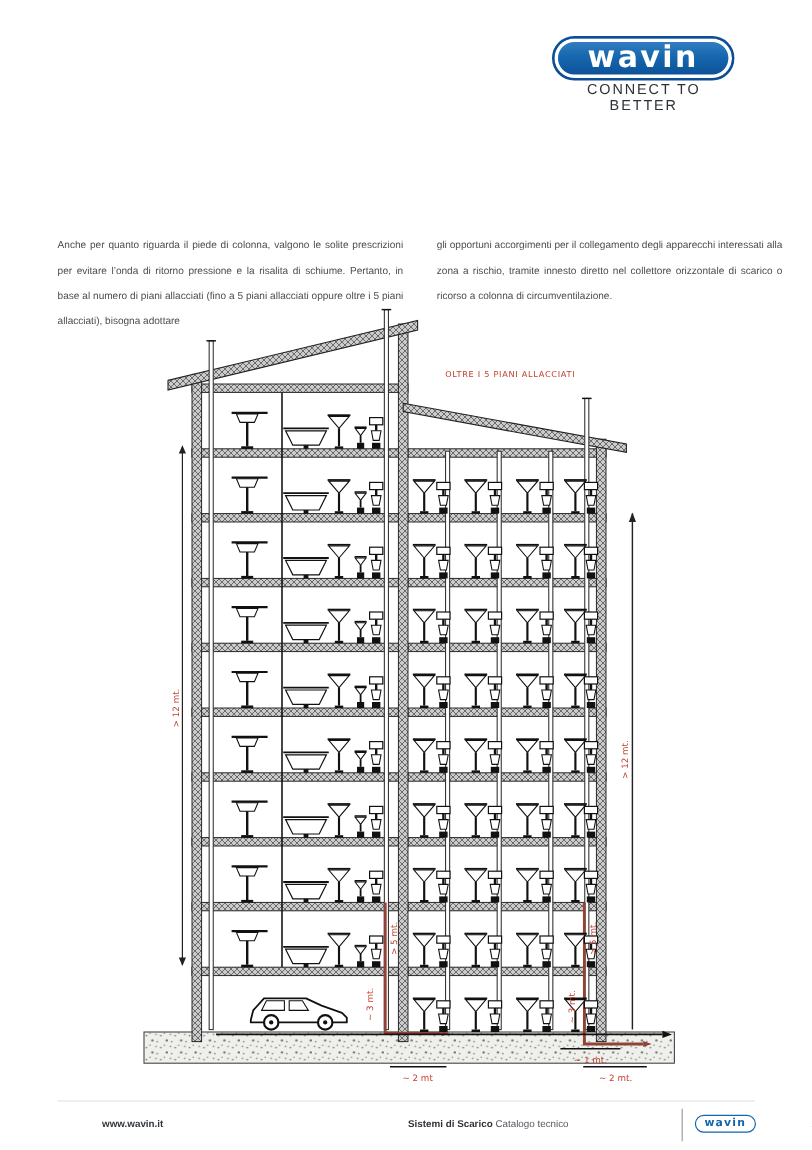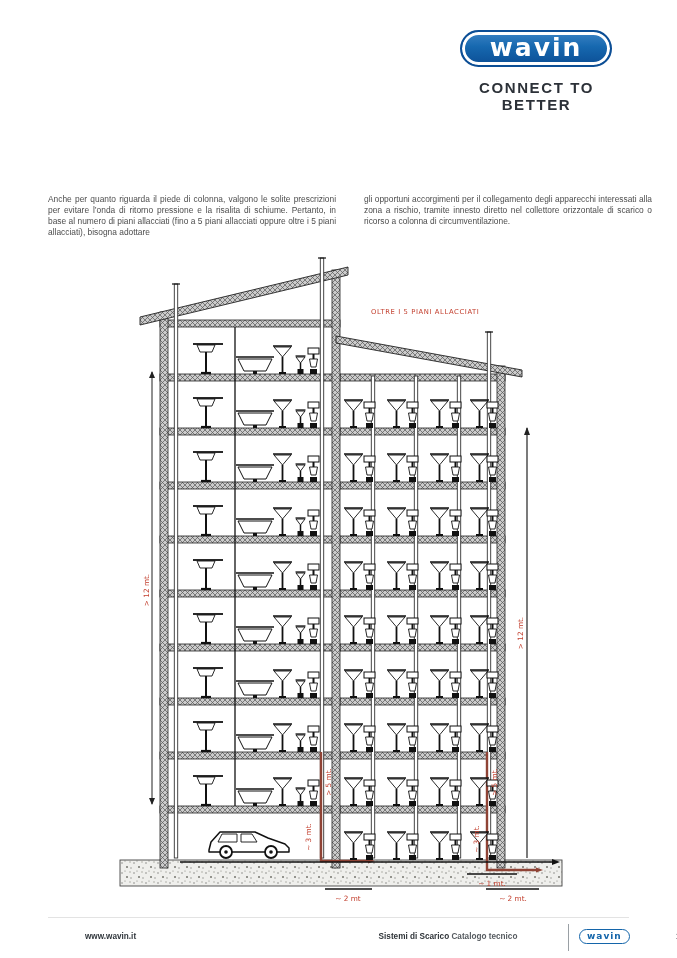--- a/index.html
+++ b/index.html
@@ -6,38 +6,38 @@
   body{width:677px;height:958px;position:relative;background:#ffffff;
        font-family:"Liberation Sans","DejaVu Sans",sans-serif;overflow:hidden;}
 
   
   .logo-pill{position:absolute;left:460px;top:30px;width:148px;height:33px;
     border-radius:19px;background:linear-gradient(180deg,#3a82c4 0%,#1668af 45%,#0c4e95 100%);
     border:2.5px solid #0c4e95;box-shadow:inset 0 0 0 3px #ffffff;
     display:flex;align-items:center;justify-content:center;}
   .logo-pill span{color:#ffffff;font-weight:bold;font-size:25px;letter-spacing:2px;
     font-family:"DejaVu Sans",sans-serif;transform:translateY(-1px);}
-  .tagline{position:absolute;left:460px;top:79px;width:153px;text-align:center;
-    font-size:15px;font-weight:bold;letter-spacing:1.6px;color:#2c3138;}
-
-  
-  .col{position:absolute;top:186px;width:288px;font-size:8.4px;line-height:11px;
+  .tagline{position:absolute;left:460px;top:67px;width:153px;text-align:center;
+    font-size:12px;font-weight:normal;letter-spacing:1.6px;color:#2c3138;}
+
+  
+  .col{position:absolute;top:186px;width:288px;font-size:8.4px;line-height:21px;
     color:#4d4d4d;text-align:justify;}
   .col.left{left:48px;}
   .col.right{left:345px;margin-left:19px;}
 
   
   svg.diagram{position:absolute;left:0;top:0;width:677px;height:958px;}
   .rlbl{fill:#c3402f;font-size:6.8px;letter-spacing:0.6px;font-family:"DejaVu Sans",sans-serif;}
   .rdim{fill:#c3402f;font-size:7.3px;text-anchor:middle;font-family:"DejaVu Sans",sans-serif;}
 
   
   .footer-rule{position:absolute;left:48px;top:917px;width:581px;height:1px;background:#e3e3e3;}
   .f-url{position:absolute;left:57px;top:932px;font-size:8.2px;font-weight:bold;color:#30363c;margin-left:28px;}
-  .f-title{position:absolute;left:340px;top:932px;width:216px;text-align:center;font-size:8.2px;color:#565b60;font-weight:bold;}
+  .f-title{position:absolute;left:340px;top:932px;width:216px;text-align:left;font-size:8.2px;color:#565b60;}
   .f-title b{color:#2e3338;}
   .f-div{position:absolute;left:568px;top:924px;width:1px;height:27px;background:#9aa0a5;}
   .f-logo{position:absolute;left:579px;top:929px;padding:1px 7px 2px 7px;border:1.5px solid #1465aa;
     border-radius:9px;color:#1465aa;font-size:9px;font-weight:bold;letter-spacing:1px;
     font-family:"DejaVu Sans",sans-serif;}
   .f-page{position:absolute;left:676px;top:931px;font-size:9px;font-weight:bold;color:#33383d;}
 </style>
 </head>
 <body>
 

